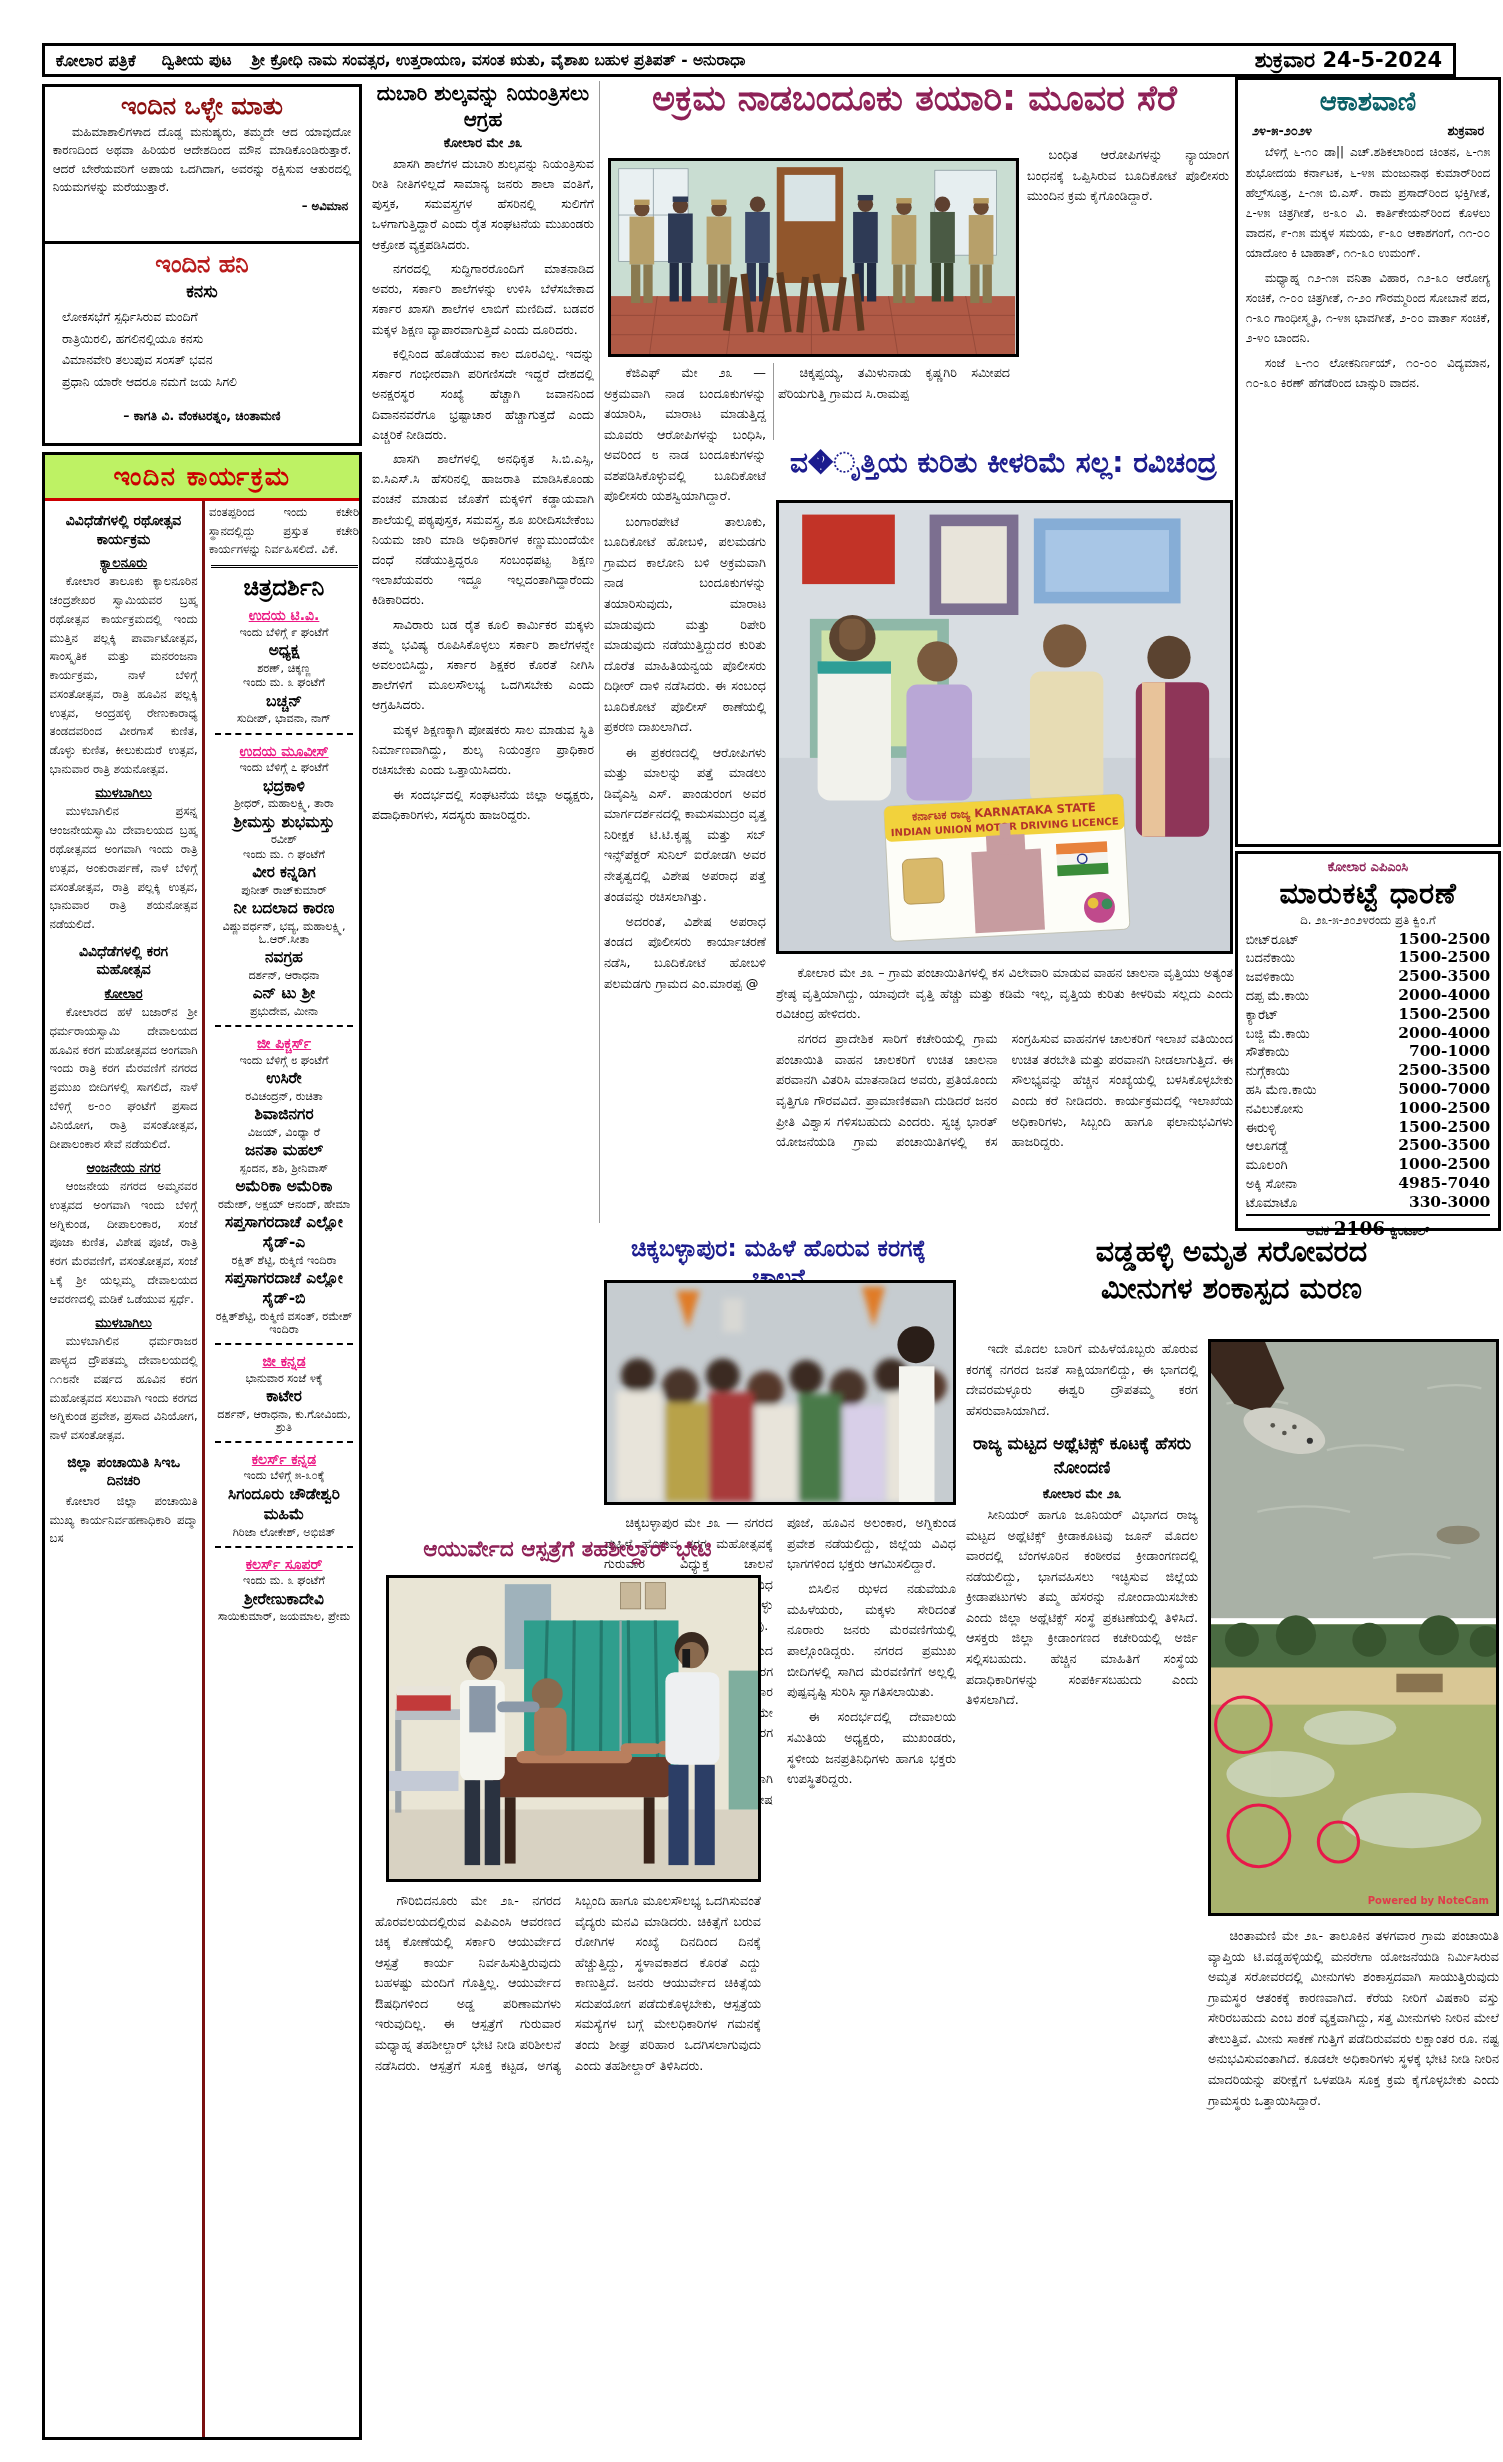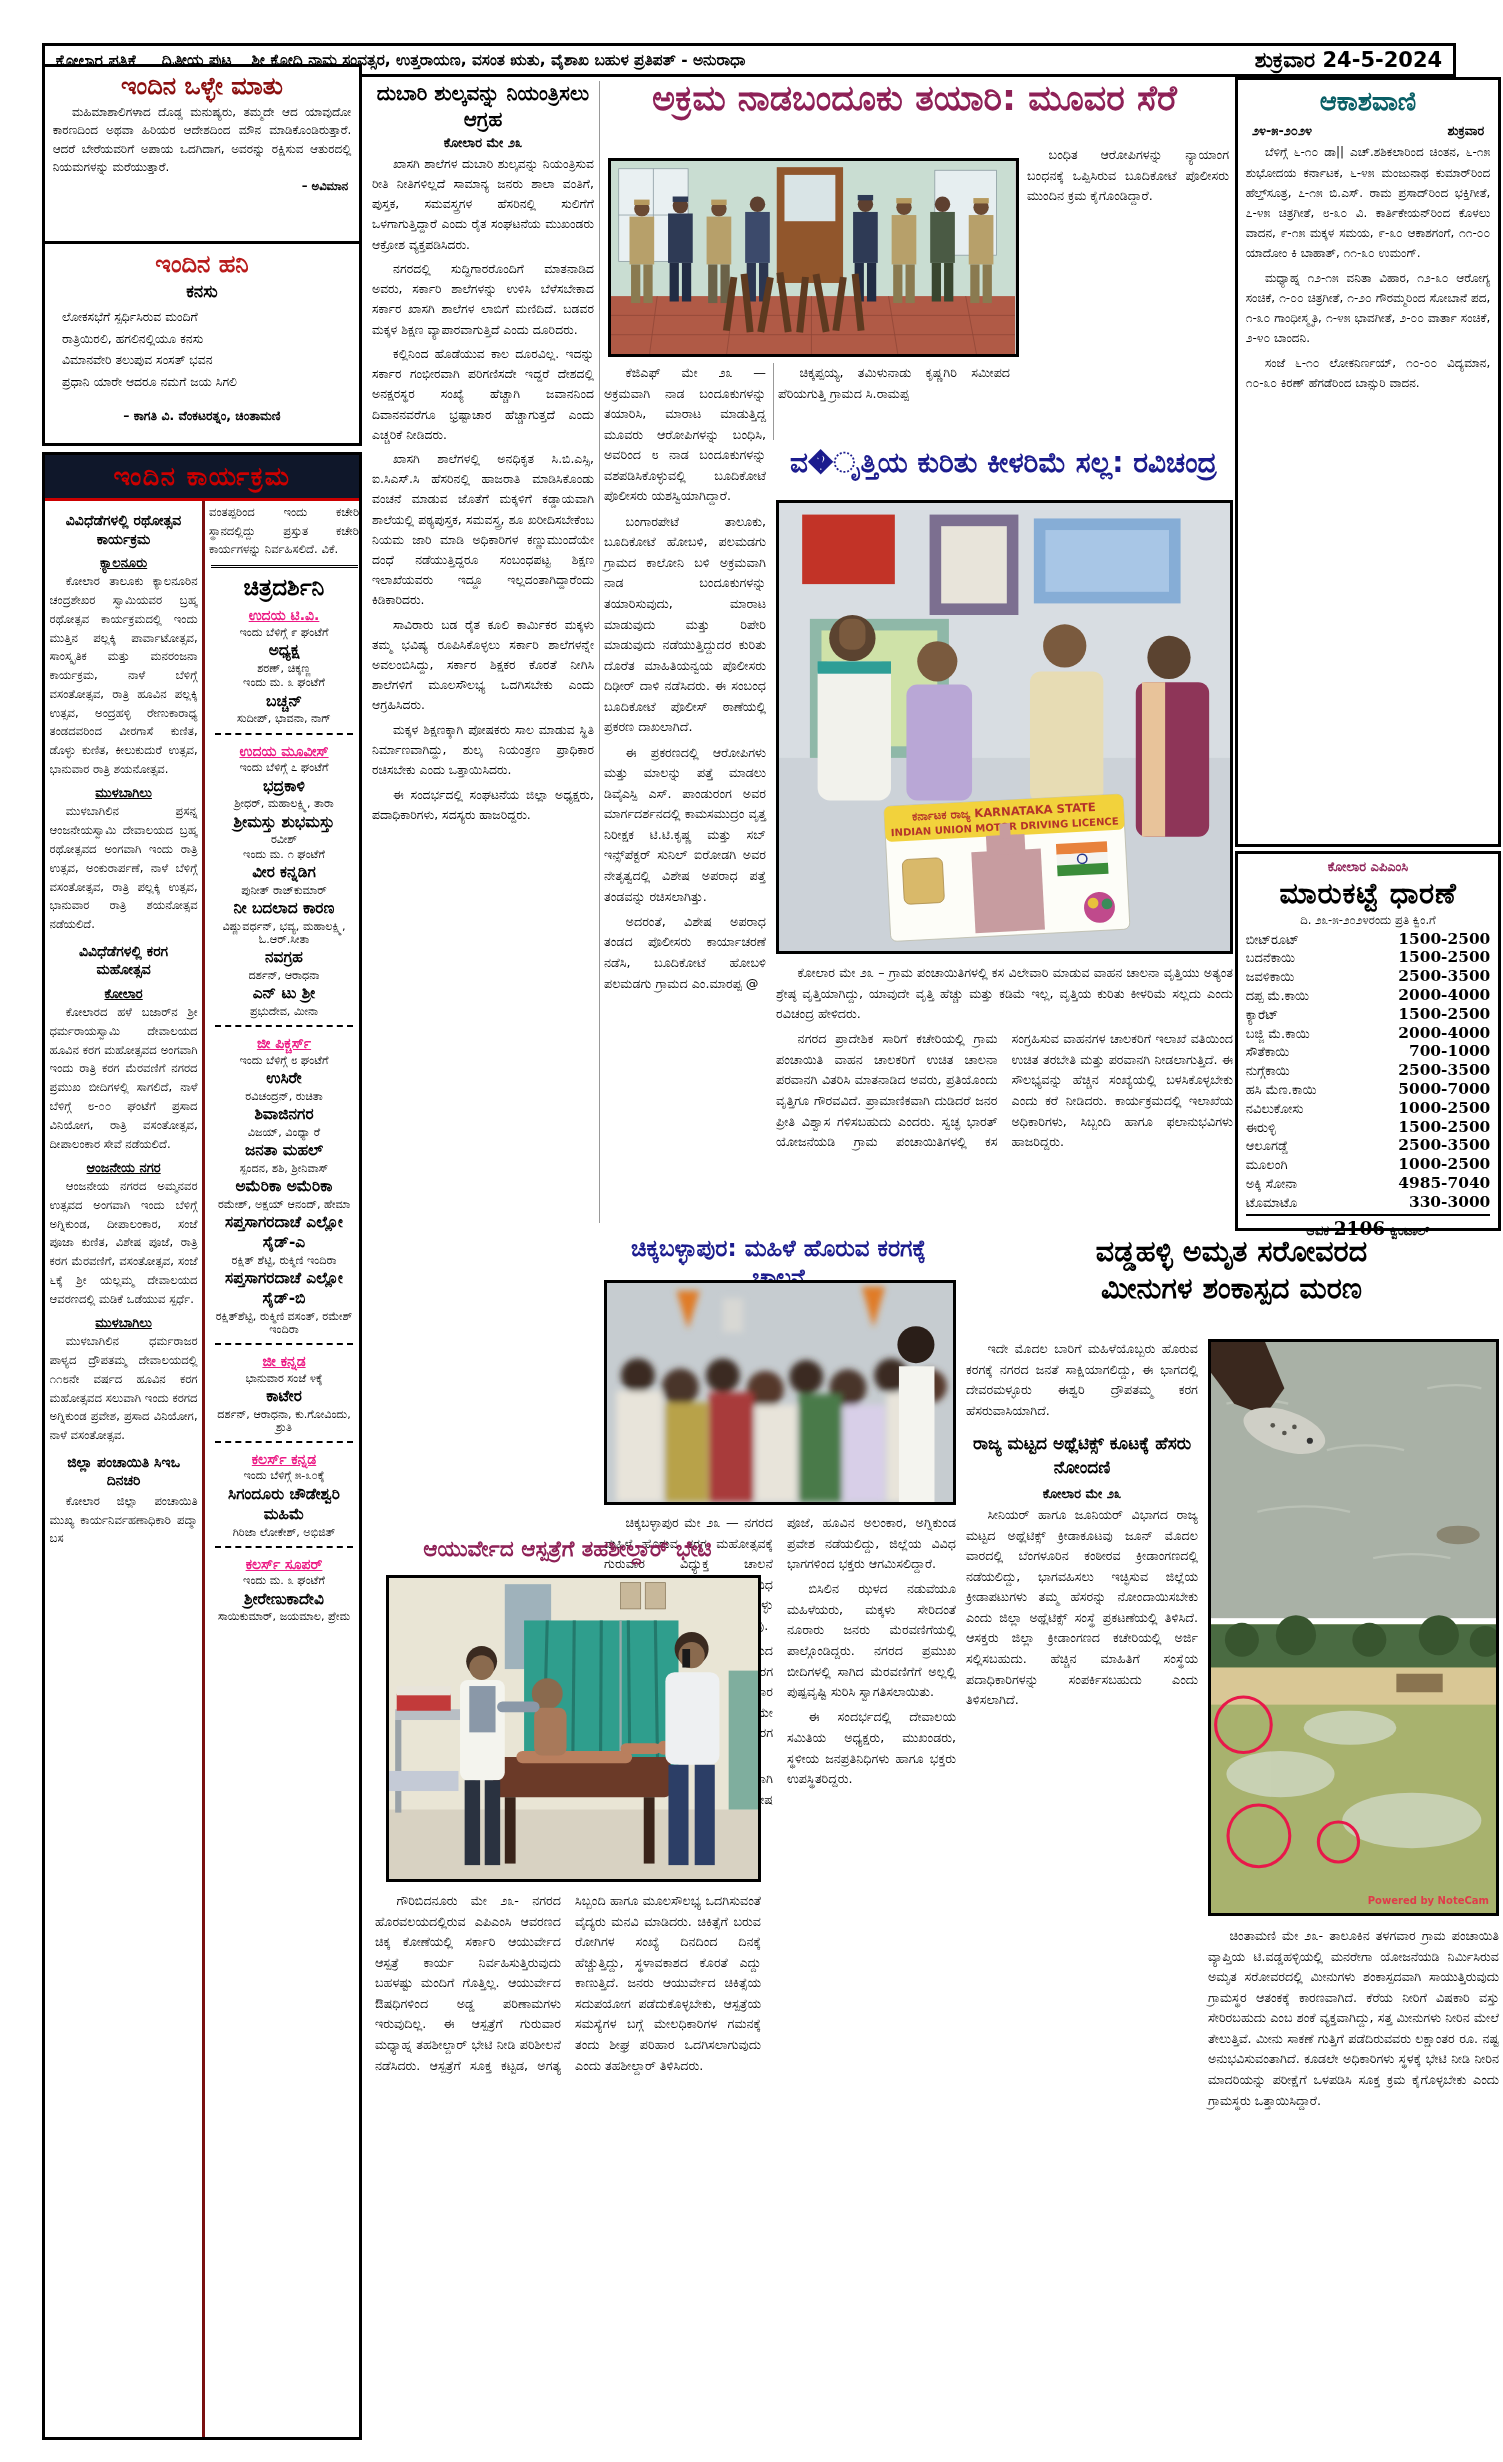--- a/index.html
+++ b/index.html
@@ -19,21 +19,21 @@
   .gw-title{color:#8b0f0f;font-weight:700;font-size:24px;text-align:center;margin:4.6px 0 3.1px;}
   .gw-body{font-size:12px;line-height:1.55;padding:0 7.7px;text-align:justify;text-indent:1.6em;}
   .gw-by{font-weight:700;font-size:11.6px;text-align:right;padding-right:10.8px;margin-top:1.5px;}
   .hani-title{color:#b91c1c;font-weight:700;font-size:24px;text-align:center;margin:6.2px 0 1.5px;}
   .hani-sub{font-weight:700;font-size:17px;text-align:center;margin:3.1px 0 4.6px;}
   .hani-line{font-size:12.4px;line-height:1.75;padding-left:17px;}
   .hani-by{font-weight:700;font-size:12.4px;text-align:center;margin-top:15px;}
 
   
   #programs{left:42px;top:452px;width:320px;height:1988px;border:3.1px solid #000;box-sizing:border-box;}
-  #programs .banner{background:#0f172a;border-bottom:3.1px solid #cc0000;color:#cc0000;font-weight:700;font-size:25.5px;text-align:center;height:43px;line-height:43px;letter-spacing:1.5px;}
+  #programs .banner{background:#bef264;border-bottom:3.1px solid #cc0000;color:#cc0000;font-weight:700;font-size:25.5px;text-align:center;height:43px;line-height:43px;letter-spacing:1.5px;}
   #programs .vdiv{position:absolute;left:157px;top:46px;bottom:0;width:3.1px;background:#7a1010;}
   #prog-left{position:absolute;left:4.6px;top:48px;width:148px;bottom:3.1px;overflow:hidden;}
   #prog-right{position:absolute;left:164px;top:48px;width:150px;bottom:3.1px;overflow:hidden;}
   .pr-h1{font-weight:700;font-size:14px;text-align:center;margin:7.7px 0 1.5px;line-height:1.35;}
   .pr-h2{font-weight:700;font-size:13px;text-align:center;text-decoration:underline;margin:6.2px 0 1.5px;}
   .pr-p{font-size:11.6px;line-height:1.62;text-align:justify;text-indent:1.4em;margin:1.5px 0;}
   .pr-h1:empty,.pr-h2:empty,.pr-p:empty{display:none;}
   .tv-intro{font-size:11.6px;line-height:1.6;text-align:justify;}
   .tv-rule{border-top:3.1px double #000;margin:6.2px 1.5px;}
   .tv-title{font-weight:700;font-size:23px;text-align:center;margin:4.6px 0;}
@@ -77,21 +77,21 @@
 
 <div id="page">
 
   <div class="abs" id="masthead">
     <span class="paper">ಕೋಲಾರ ಪತ್ರಿಕೆ</span>
     <span class="edition">ದ್ವಿತೀಯ ಪುಟ</span>
     <span class="almanac">ಶ್ರೀ ಕ್ರೋಧಿ ನಾಮ ಸಂವತ್ಸರ, ಉತ್ತರಾಯಣ, ವಸಂತ ಋತು, ವೈಶಾಖ ಬಹುಳ ಪ್ರತಿಪತ್ - ಅನುರಾಧಾ</span>
     <span class="mdate">ಶುಕ್ರವಾರ 24-5-2024</span>
   </div>
 
-  <div class="abs box" style="left:42px;top:64px;width:320px;height:188px;">
+  <div class="abs box" style="left:42px;top:84px;width:320px;height:188px;">
     <div class="gw-title">ಇಂದಿನ ಒಳ್ಳೇ ಮಾತು</div>
     <div class="gw-body">ಮಹಿಮಾಶಾಲಿಗಳಾದ ದೊಡ್ಡ ಮನುಷ್ಯರು, ತಮ್ಮದೇ ಆದ ಯಾವುದೋ ಕಾರಣದಿಂದ ಅಥವಾ ಹಿರಿಯರ ಆದೇಶದಿಂದ ಮೌನ ಮಾಡಿಕೊಂಡಿರುತ್ತಾರೆ. ಆದರೆ ಬೇರೆಯವರಿಗೆ ಅಪಾಯ ಒದಗಿದಾಗ, ಅವರನ್ನು ರಕ್ಷಿಸುವ ಆತುರದಲ್ಲಿ ನಿಯಮಗಳನ್ನು ಮರೆಯುತ್ತಾರೆ.</div>
     <div class="gw-by">– ಅವಿಮಾನ</div>
   </div>
 
   <div class="abs box" style="left:42px;top:241px;width:320px;height:205px;">
     <div class="hani-title">ಇಂದಿನ ಹನಿ</div>
     <div class="hani-sub">ಕನಸು</div>
     <div>
 

